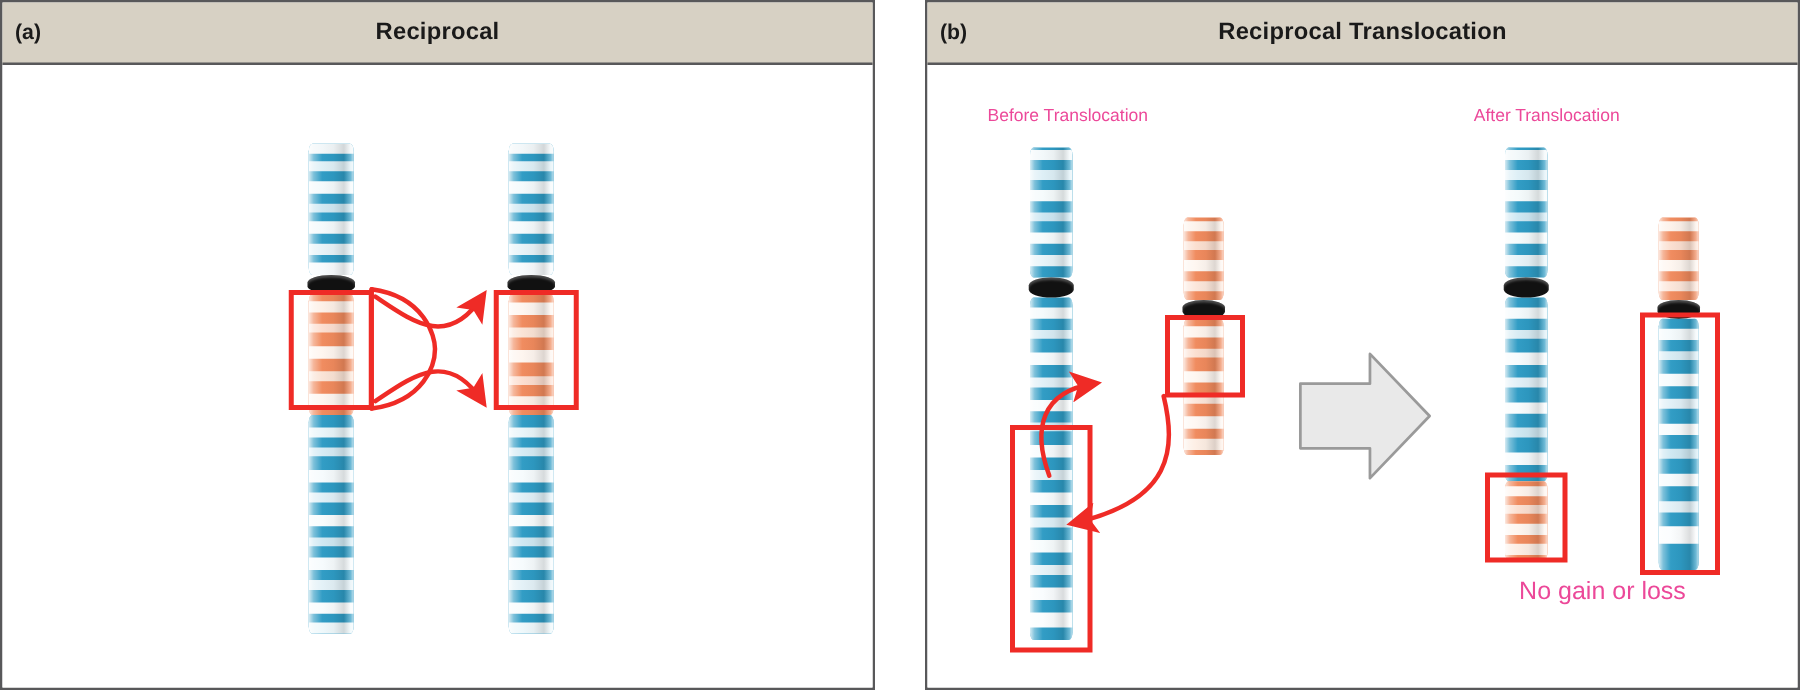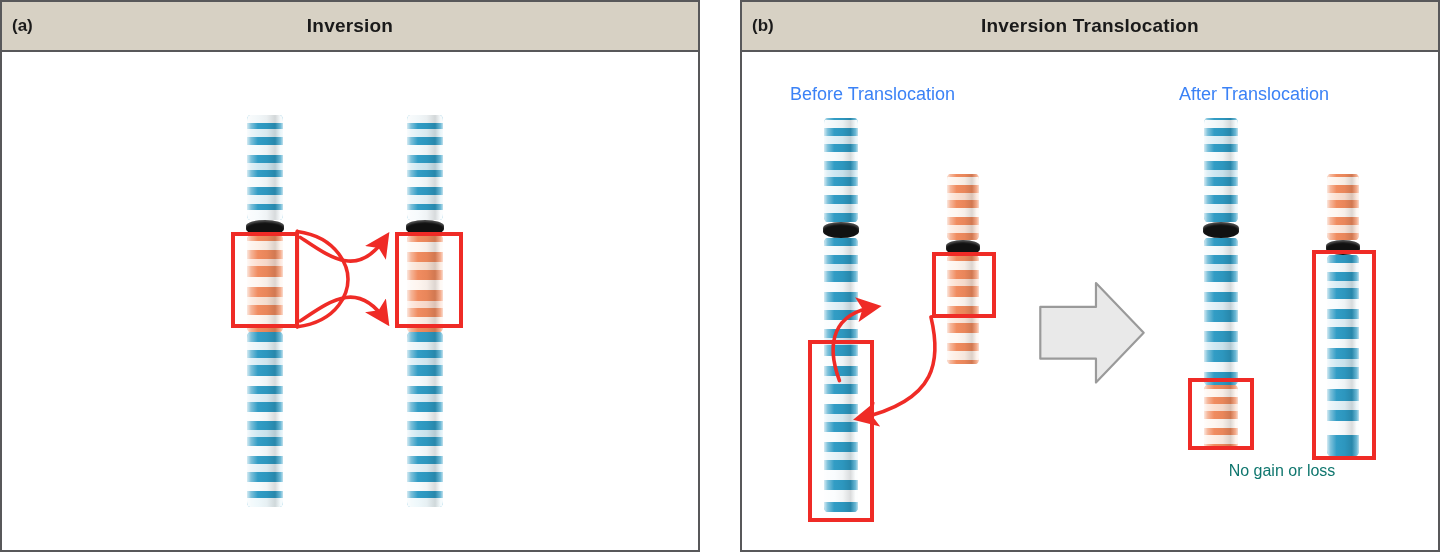--- a/index.html
+++ b/index.html
@@ -119,42 +119,42 @@
   .svg-layer {
     position: absolute;
     left: 0; top: 0;
     width: 100%; height: 100%;
     pointer-events: none;
     z-index: 9;
   }
 
   .sublabel {
     position: absolute;
-    font-size: 18px;
-    color: #3b82f6;
+    font-size: 14px;
+    color: #ec4899;
     white-space: nowrap;
   }
   .note {
     position: absolute;
-    font-size: 16px;
-    color: #0f766e;
+    font-size: 20px;
+    color: #ec4899;
     line-height: 1.32;
     text-align: center;
     white-space: nowrap;
   }
 </style>
 </head>
 <body>
 
 <div class="figure">
 
   <section class="panel panel-a">
     <div class="panel-header">
       <span class="panel-letter">(a)</span>
-      <span class="panel-title">Inversion</span>
+      <span class="panel-title">Reciprocal</span>
     </div>
     <div class="panel-body">
 
       <div class="chrom" style="left:245px; top:63px; width:36px; height:392px;">
 
         <div class="seg" style="top:0px; height:105px; background:#2e9bc4;">
           <div class="band" style="top:0px;  height:8px;  background:#f2f7f9;"></div>
           <div class="band" style="top:14px; height:8px;  background:#dff0f6;"></div>
           <div class="band" style="top:30px; height:10px; background:#f4fafc;"></div>
           <div class="band" style="top:48px; height:7px;  background:#cfe8f2;"></div>
@@ -238,21 +238,21 @@
           <path d="M300,270 C 330,250 358,228 386,270" marker-end="url(#redArrowA)"></path>
         </g>
       </svg>
 
     </div>
   </section>
 
   <section class="panel panel-b">
     <div class="panel-header">
       <span class="panel-letter">(b)</span>
-      <span class="panel-title">Inversion Translocation</span>
+      <span class="panel-title">Reciprocal Translocation</span>
     </div>
     <div class="panel-body">
 
       <div class="sublabel" style="left:48px; top:32px;">Before Translocation</div>
       <div class="sublabel" style="left:437px; top:32px;">After Translocation</div>
 
       <div class="chrom" style="left:82px; top:66px; width:34px; height:394px;">
         <div class="seg" style="top:0px; height:104px; background:#2e9bc4;">
           <div class="band" style="top:2px;  height:8px;  background:#f2f8fa;"></div>
           <div class="band" style="top:18px; height:8px;  background:#ddeff6;"></div>

